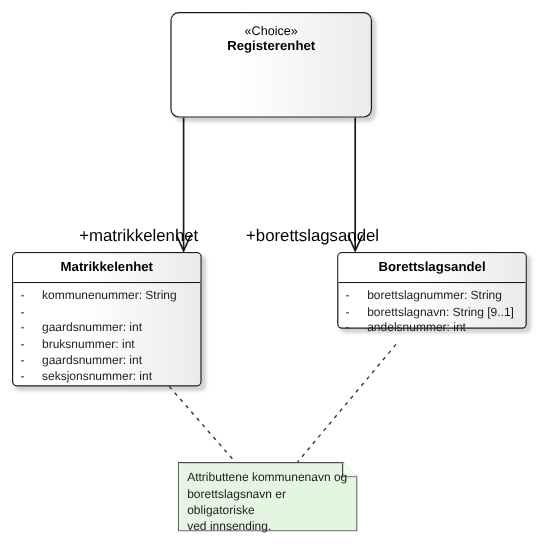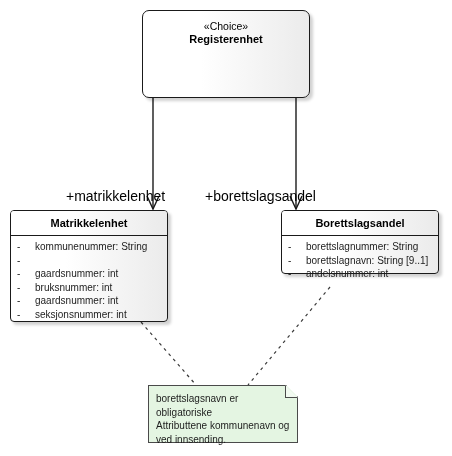--- a/index.html
+++ b/index.html
@@ -239,19 +239,19 @@
     </div>
   </div>
 
   <div class="edge-label" id="label-matrikkelenhet">+matrikkelenhet</div>
   <div class="edge-label" id="label-borettslagsandel">+borettslagsandel</div>
 
   <div id="note-node">
     <div class="note-body"></div>
     <div class="note-fold"></div>
     <div class="note-text">
+      <div>Attributtene kommunenavn og</div>
       <div>borettslagsnavn er obligatoriske</div>
-      <div>Attributtene kommunenavn og</div>
       <div>ved innsending.</div>
     </div>
   </div>
 
 </div>
 
 </body></html>

